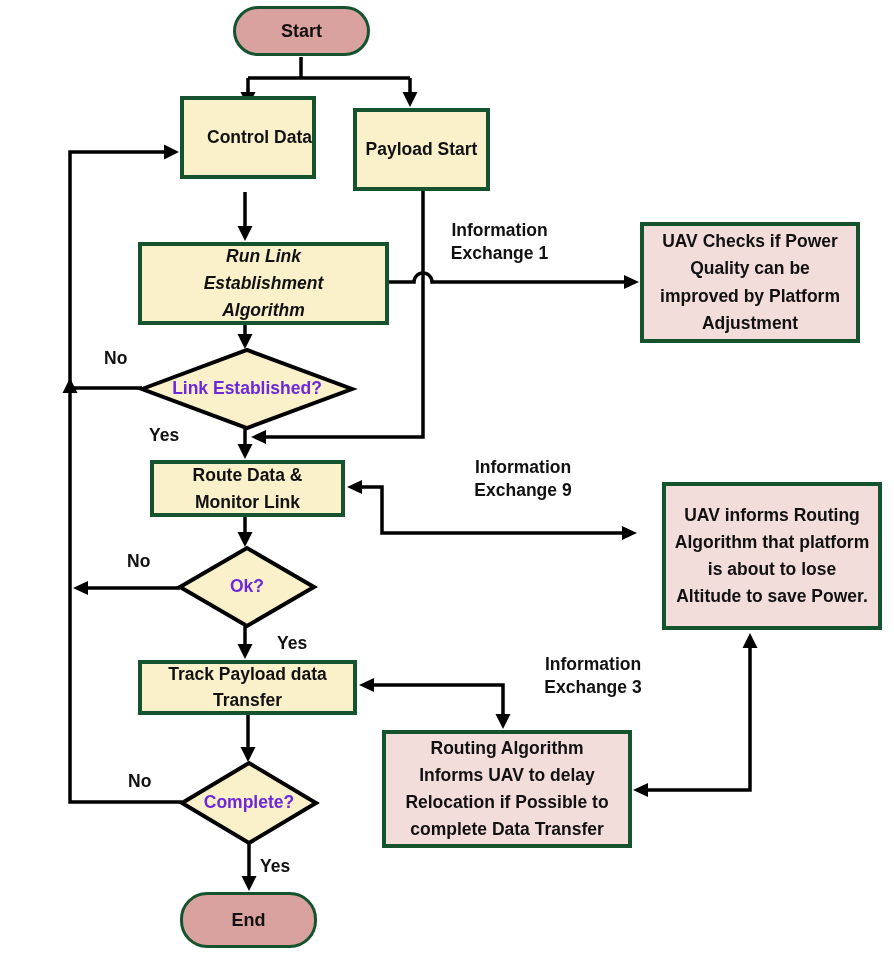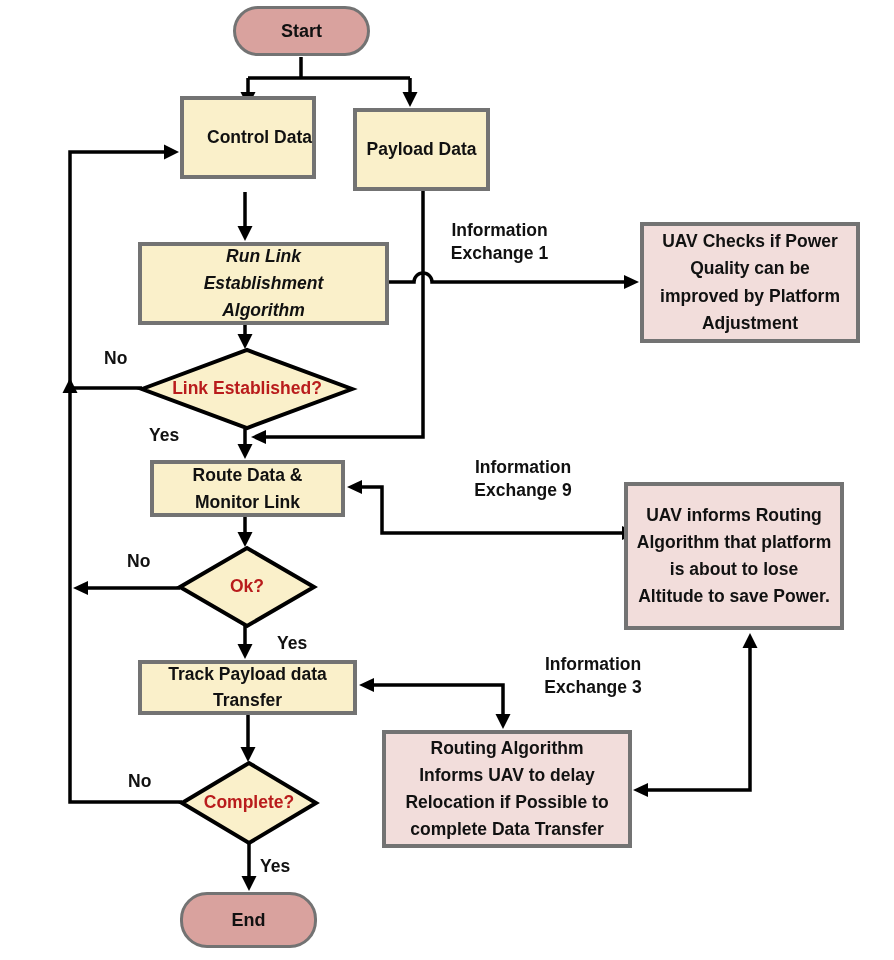--- a/index.html
+++ b/index.html
@@ -1,28 +1,28 @@
 <!DOCTYPE html>
 <html style="--process-fill: #FAF0CA; --terminal-fill: #D9A29E; --interface-fill: #E4B8B6; --note-fill: #F2DDDB;"><head>
 <meta charset="utf-8">
 <style>
   html,body{margin:0;padding:0;background:#ffffff;}
   #canvas{position:relative;width:894px;height:960px;background:#fff;
           font-family:"Liberation Sans","DejaVu Sans",sans-serif;color:#111;overflow:hidden;}
   #wires{position:absolute;left:0;top:0;z-index:1;}
   .node{position:absolute;box-sizing:border-box;display:flex;align-items:center;justify-content:center;
-        text-align:center;font-weight:bold;border:4px solid #737373;z-index:2;line-height:1.5;}
+        text-align:center;font-weight:bold;border:4px solid #14532d;z-index:2;line-height:1.5;}
   .pill{border-radius:27px;background:var(--terminal-fill);border-width:3px;font-size:18px;}
   .proc{background:var(--process-fill);font-size:17.5px;}
   .note{background:var(--note-fill);font-size:17.5px;line-height:1.55;}
   .iface{background:var(--interface-fill);font-size:17.5px;border-width:3px;}
   .inner{display:block;margin:0 auto;}
   .lbl{position:absolute;font-weight:bold;font-size:17.5px;color:#111;z-index:3;line-height:1.3;}
   .lbl.c{text-align:center;}
-  .dlabel{position:absolute;font-weight:bold;font-size:17.5px;color:#b91c1c;z-index:3;text-align:center;}
+  .dlabel{position:absolute;font-weight:bold;font-size:17.5px;color:#6d28d9;z-index:3;text-align:center;}
 </style>
 </head>
 <body>
 
 <div id="canvas">
 
   <svg id="wires" width="894" height="960" viewBox="0 0 894 960">
     <g stroke="#000" stroke-width="3.5" fill="none">
 
       <path d="M301,57 L301,78 M248,78 L410,78 M248,78 L248,95 M410,78 L410,95"></path>
@@ -92,36 +92,36 @@
     <span>Start</span>
   </div>
   <div class="node pill" style="left:180px;top:892px;width:137px;height:56px;">
     <span>End</span>
   </div>
 
   <div class="node proc" style="left:180px;top:96px;width:136px;height:83px;justify-content:flex-end;">
     <span>Control Data</span>
   </div>
   <div class="node proc" style="left:353px;top:108px;width:137px;height:83px;">
-    <span>Payload Data</span>
+    <span>Payload Start</span>
   </div>
   <div class="node proc" style="left:138px;top:242px;width:251px;height:83px;line-height:1.55;font-style:italic;">
     <span class="inner" style="max-width:150px;">Run Link Establishment Algorithm</span>
   </div>
   <div class="node proc" style="left:150px;top:460px;width:195px;height:57px;line-height:1.5;">
     <span class="inner" style="max-width:140px;">Route Data &amp; Monitor Link</span>
   </div>
   <div class="node proc" style="left:138px;top:660px;width:219px;height:55px;line-height:1.45;">
     <span class="inner" style="max-width:190px;">Track Payload data Transfer</span>
   </div>
 
   <div class="node note" style="left:640px;top:222px;width:220px;height:121px;">
     <span class="inner" style="max-width:196px;">UAV Checks if Power Quality can be improved by Platform Adjustment</span>
   </div>
-  <div class="node note" style="left:624px;top:482px;width:220px;height:148px;">
+  <div class="node note" style="left:662px;top:482px;width:220px;height:148px;">
     <span class="inner" style="max-width:196px;">UAV informs Routing Algorithm that platform is about to lose Altitude to save Power.</span>
   </div>
   <div class="node note" style="left:382px;top:730px;width:250px;height:118px;">
     <span class="inner" style="max-width:220px;">Routing Algorithm Informs UAV to delay Relocation if Possible to complete Data Transfer</span>
   </div>
 
   <div class="dlabel" style="left:147px;top:378px;width:200px;">Link Established?</div>
   <div class="dlabel" style="left:197px;top:576px;width:100px;">Ok?</div>
   <div class="dlabel" style="left:174px;top:792px;width:150px;">Complete?</div>
 

